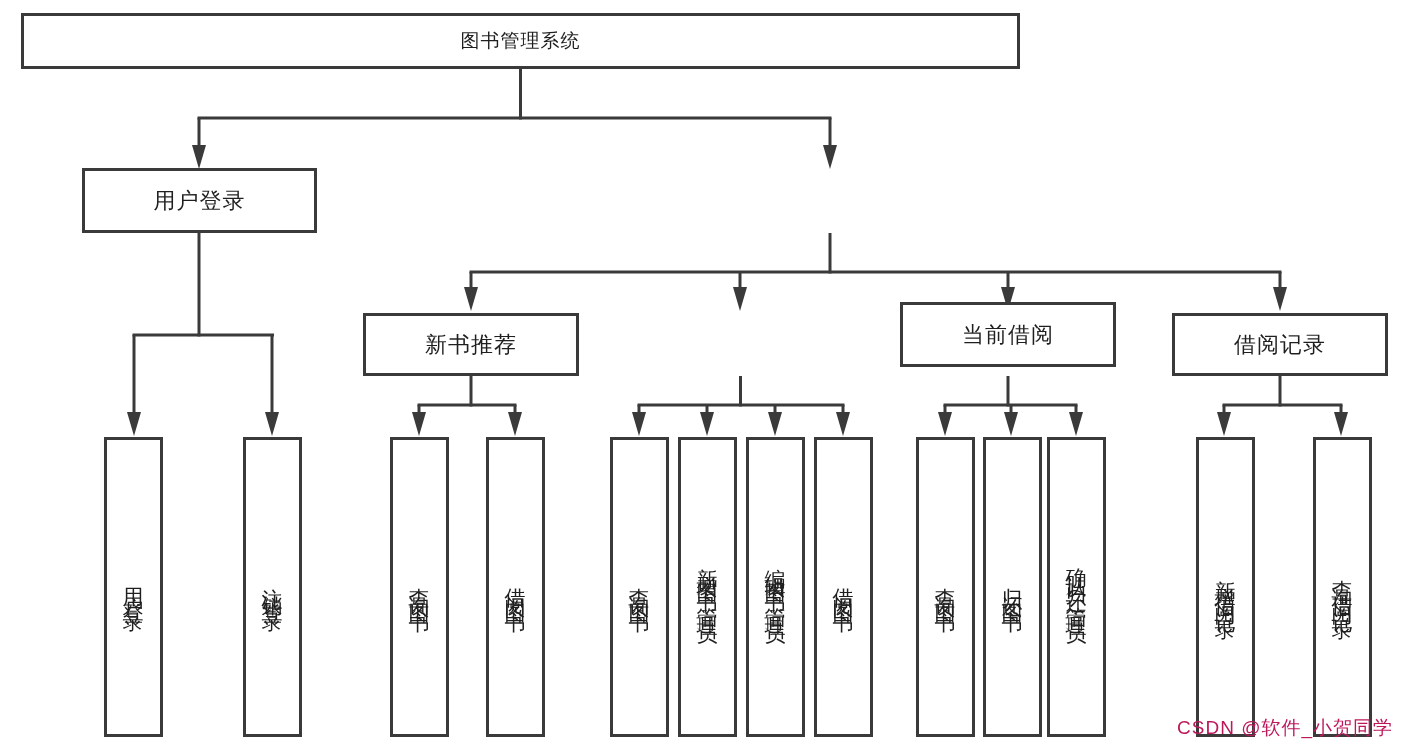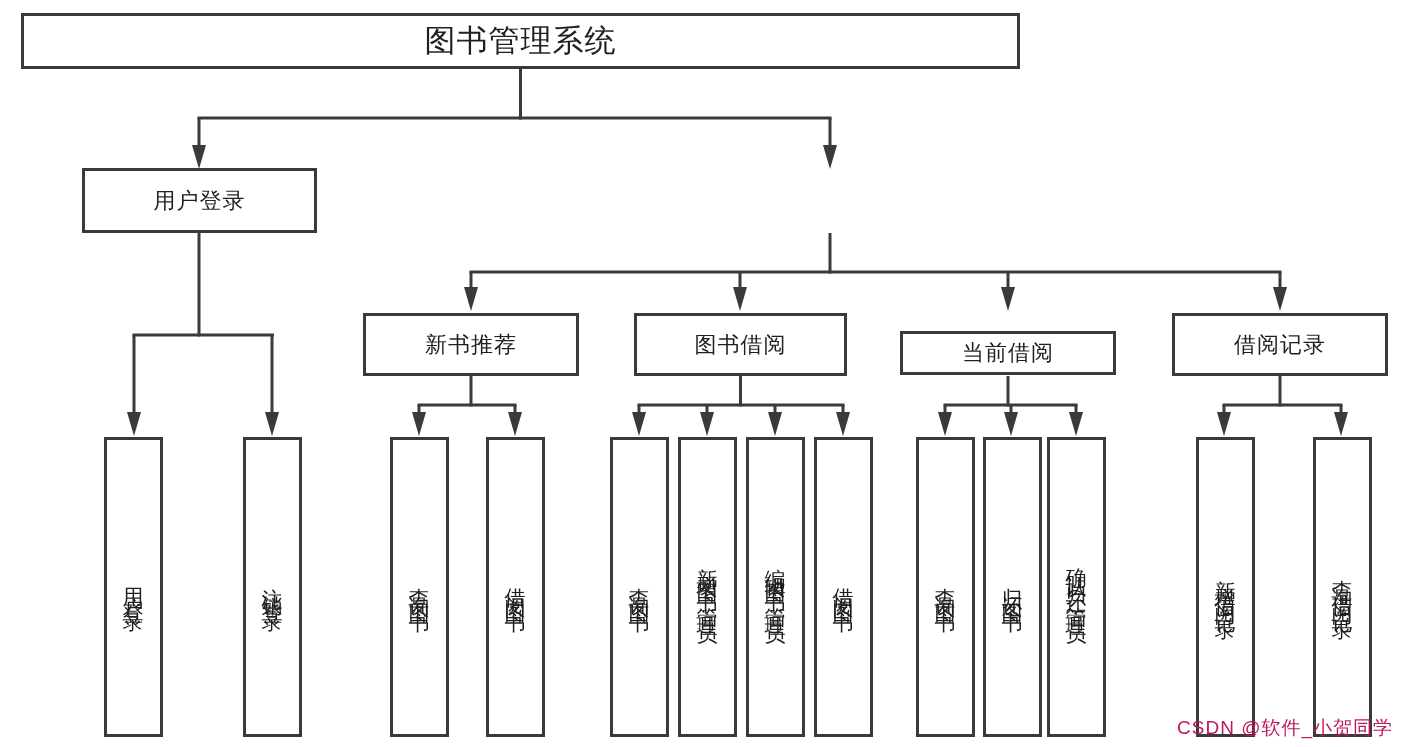--- a/index.html
+++ b/index.html
@@ -12,26 +12,26 @@
     position:absolute;box-sizing:border-box;border:3px solid #3a3a3a;background:#ffffff;
     display:flex;align-items:center;justify-content:center;text-align:center;
   }
   .hbox{font-size:22px;letter-spacing:1px;}
   .vbox{width:59px;top:437px;height:300px;font-size:21px;}
   .vbox .vtext{
     writing-mode:vertical-rl;text-orientation:mixed;
     letter-spacing:8px;line-height:1;white-space:nowrap;
   }
   
-  .n-root{left:21px;top:13px;width:999px;height:56px;font-size:31px;}
+  .n-root{left:21px;top:13px;width:999px;height:56px;font-size:19px;}
   .n-user-login{left:82px;top:168px;width:235px;height:65px;}
   .n-book-mgmt{left:713px;top:168px;width:232px;height:65px;}
   .n-newbook{left:363px;top:313px;width:216px;height:63px;}
   .n-borrowing{left:634px;top:313px;width:213px;height:63px;}
-  .n-current{left:900px;top:331px;width:216px;height:44px;}
+  .n-current{left:900px;top:302px;width:216px;height:65px;}
   .n-records{left:1172px;top:313px;width:216px;height:63px;}
   .l-1{left:104px;}  .l-2{left:243px;}
   .l-3{left:390px;}  .l-4{left:486px;}
   .l-5{left:610px;}  .l-6{left:678px;} .l-7{left:746px;} .l-8{left:814px;}
   .l-9{left:916px;}  .l-10{left:983px;} .l-11{left:1047px;}
   .l-12{left:1196px;} .l-13{left:1313px;}
   #watermark{
     position:absolute;right:12px;bottom:6px;font-size:19px;color:#be185d;
     letter-spacing:1px;white-space:nowrap;
   }
@@ -109,23 +109,20 @@
     <span>图书管理系统</span>
   </div>
 
   <div class="box hbox n-user-login">
     <span>用户登录</span>
   </div>
 
   <div class="box hbox n-newbook">
     <span>新书推荐</span>
   </div>
-  <div class="box hbox n-borrowing">
-    <span>图书借阅</span>
-  </div>
   <div class="box hbox n-current">
     <span>当前借阅</span>
   </div>
   <div class="box hbox n-records">
     <span>借阅记录</span>
   </div>
 
   <div class="box vbox l-1">
     <span class="vtext">用户登录</span>
   </div>

